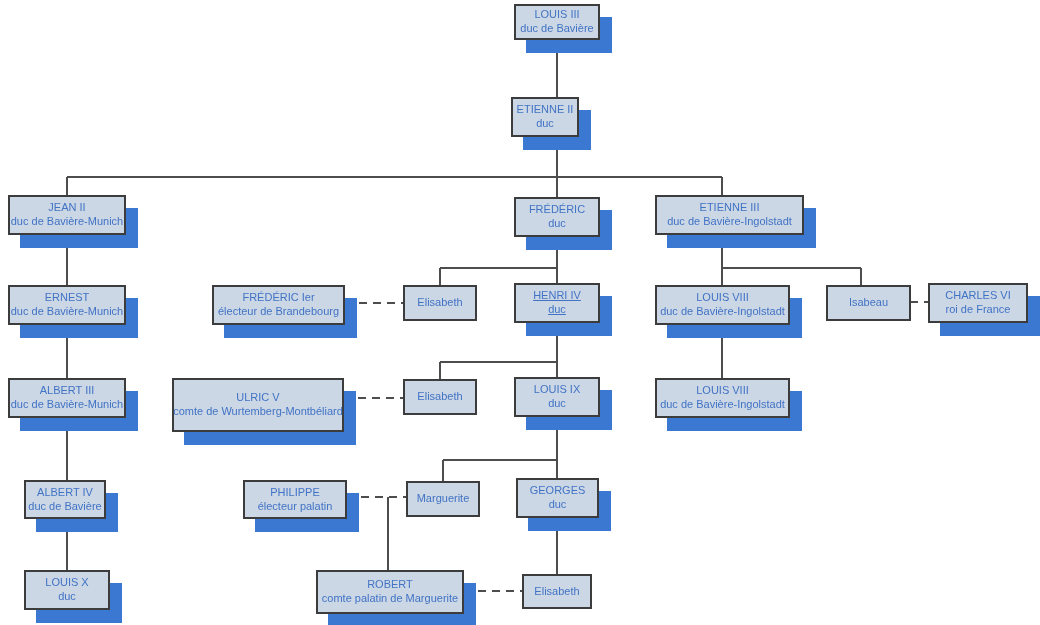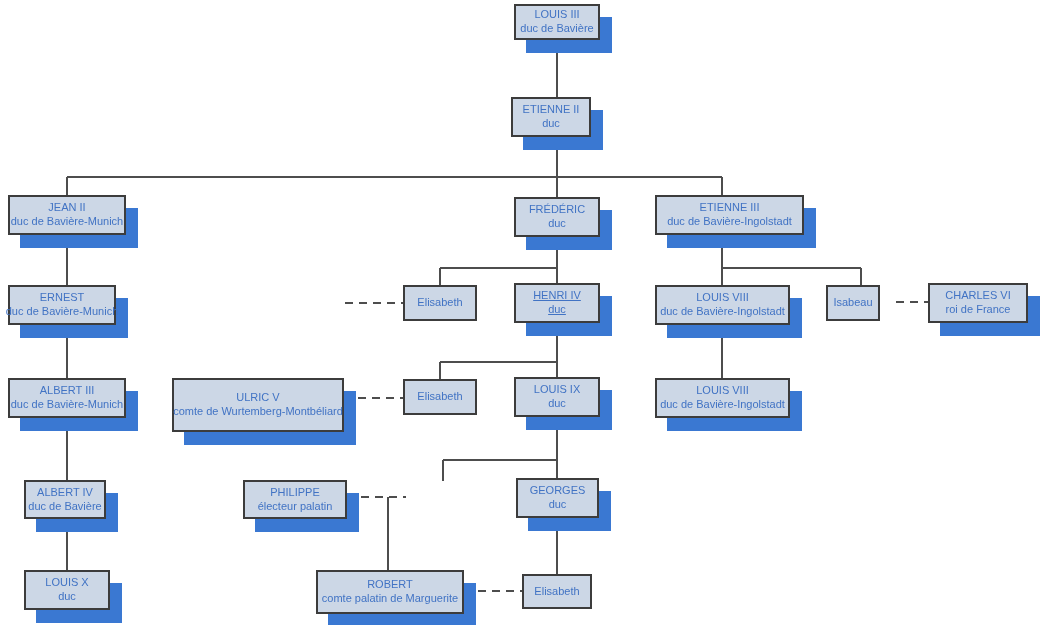--- a/index.html
+++ b/index.html
@@ -50,52 +50,56 @@
       <line x1="345" y1="303" x2="403" y2="303" stroke="#4d4d4d" stroke-width="2" stroke-dasharray="8 6"></line>
       <line x1="896" y1="302" x2="928" y2="302" stroke="#4d4d4d" stroke-width="2" stroke-dasharray="8 6"></line>
       <line x1="344" y1="398" x2="403" y2="398" stroke="#4d4d4d" stroke-width="2" stroke-dasharray="8 6"></line>
       <line x1="347" y1="497" x2="406" y2="497" stroke="#4d4d4d" stroke-width="2" stroke-dasharray="8 6"></line>
       <line x1="464" y1="591" x2="522" y2="591" stroke="#4d4d4d" stroke-width="2" stroke-dasharray="8 6"></line>
     </svg>
 <div class="node shadow" style="left: 514px; top: 4px; width: 86px; height: 36px;">
       <div class="name">LOUIS III</div>
       <div class="sub">duc de Bavière</div>
     </div>
-    <div class="node shadow" style="left: 511px; top: 97px; width: 80px; height: 40px;">
+    <div class="node shadow" style="left: 511px; top: 97px; width: 68px; height: 40px;">
       <div class="name">ETIENNE II</div>
       <div class="sub">duc</div>
     </div>
     <div class="node shadow" style="left: 8px; top: 195px; width: 118px; height: 40px;">
       <div class="name">JEAN II</div>
       <div class="sub">duc de Bavière-Munich</div>
     </div>
     <div class="node shadow" style="left: 514px; top: 197px; width: 86px; height: 40px;">
       <div class="name">FRÉDÉRIC</div>
       <div class="sub">duc</div>
     </div>
     <div class="node shadow" style="left: 655px; top: 195px; width: 149px; height: 40px;">
       <div class="name">ETIENNE III</div>
       <div class="sub">duc de Bavière-Ingolstadt</div>
     </div>
-    <div class="node shadow" style="left: 8px; top: 285px; width: 108px; height: 40px;">
+    <div class="node shadow" style="left: 8px; top: 285px; width: 118px; height: 40px;">
       <div class="name">ERNEST</div>
       <div class="sub">duc de Bavière-Munich</div>
+    </div>
+    <div class="node shadow" style="left: 212px; top: 285px; width: 133px; height: 40px;">
+      <div class="name">FRÉDÉRIC Ier</div>
+      <div class="sub">électeur de Brandebourg</div>
     </div>
     <div class="node" style="left: 403px; top: 285px; width: 74px; height: 36px;">
       <div class="name">Elisabeth</div>
     </div>
     <div class="node shadow" style="left: 514px; top: 283px; width: 86px; height: 40px; text-decoration: underline;">
       <div class="name">HENRI IV</div>
       <div class="sub">duc</div>
     </div>
     <div class="node shadow" style="left: 655px; top: 285px; width: 135px; height: 40px;">
       <div class="name">LOUIS VIII</div>
       <div class="sub">duc de Bavière-Ingolstadt</div>
     </div>
-    <div class="node" style="left: 826px; top: 285px; width: 54px; height: 36px;">
+    <div class="node" style="left: 826px; top: 285px; width: 85px; height: 36px;">
       <div class="name">Isabeau</div>
     </div>
     <div class="node shadow" style="left: 928px; top: 283px; width: 100px; height: 40px;">
       <div class="name">CHARLES VI</div>
       <div class="sub">roi de France</div>
     </div>
     <div class="node shadow" style="left: 8px; top: 378px; width: 118px; height: 40px;">
       <div class="name">ALBERT III</div>
       <div class="sub">duc de Bavière-Munich</div>
     </div>
@@ -115,20 +119,23 @@
       <div class="sub">duc de Bavière-Ingolstadt</div>
     </div>
     <div class="node shadow" style="left: 24px; top: 480px; width: 82px; height: 39px;">
       <div class="name">ALBERT IV</div>
       <div class="sub">duc de Bavière</div>
     </div>
     <div class="node shadow" style="left: 243px; top: 480px; width: 104px; height: 39px;">
       <div class="name">PHILIPPE</div>
       <div class="sub">électeur palatin</div>
     </div>
+    <div class="node" style="left: 406px; top: 481px; width: 74px; height: 36px;">
+      <div class="name">Marguerite</div>
+    </div>
     <div class="node shadow" style="left: 516px; top: 478px; width: 83px; height: 40px;">
       <div class="name">GEORGES</div>
       <div class="sub">duc</div>
     </div>
     <div class="node shadow" style="left: 24px; top: 570px; width: 86px; height: 40px;">
       <div class="name">LOUIS X</div>
       <div class="sub">duc</div>
     </div>
     <div class="node shadow" style="left: 316px; top: 570px; width: 148px; height: 44px;">
       <div class="name">ROBERT</div>

